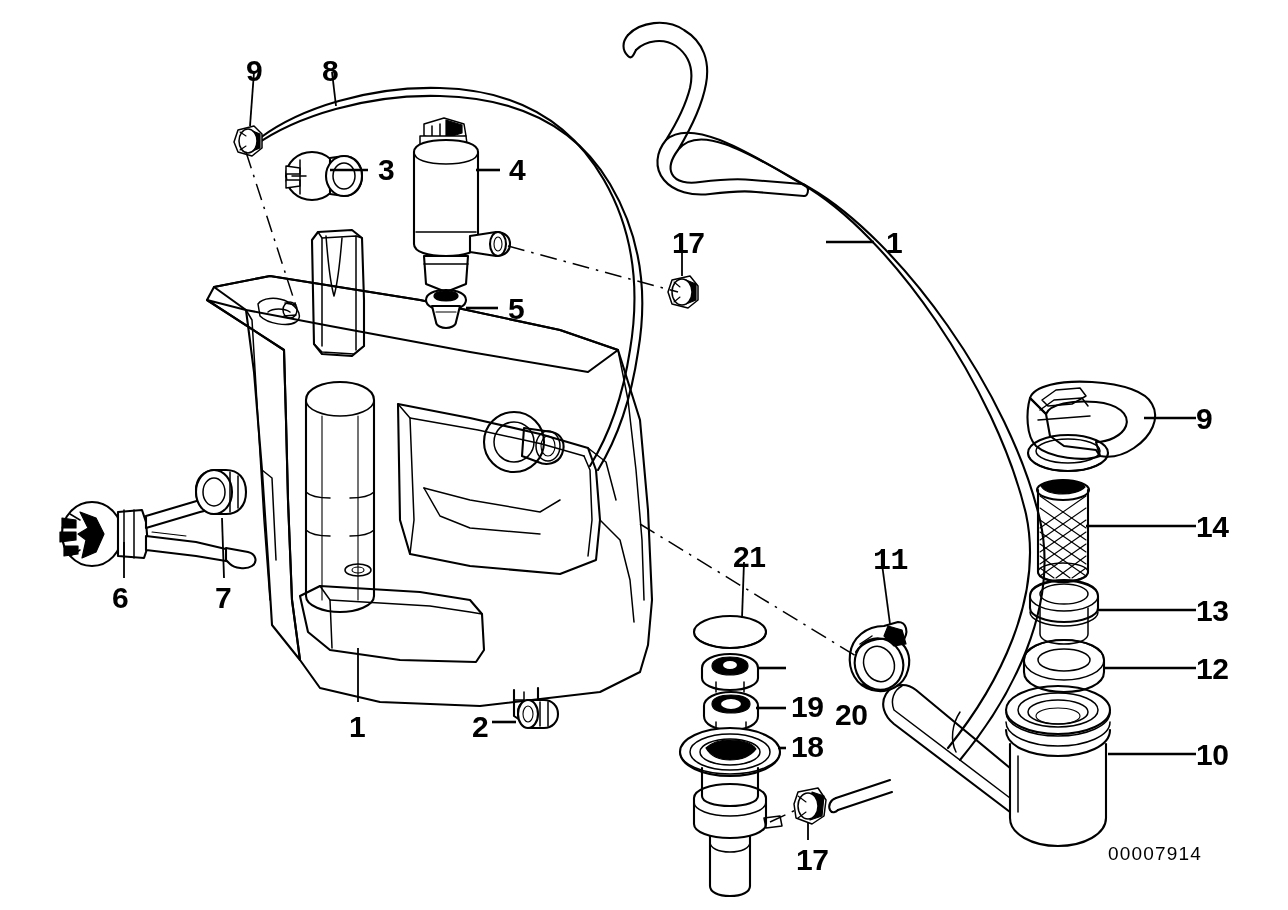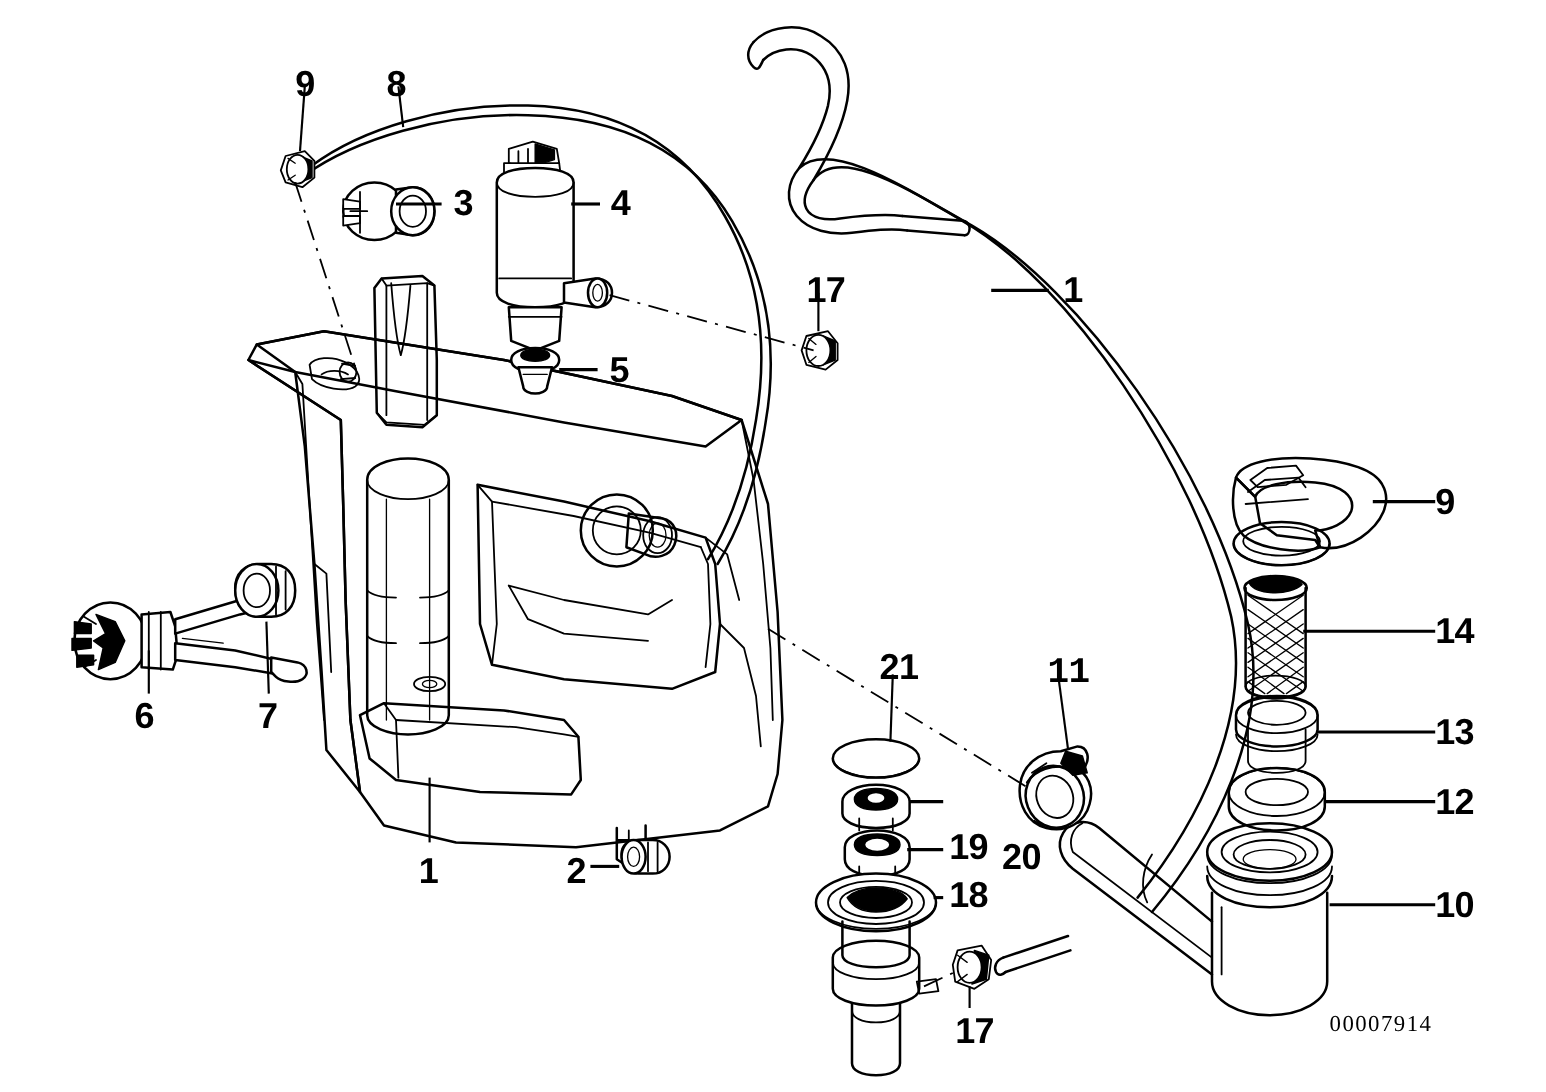--- a/index.html
+++ b/index.html
@@ -90,21 +90,21 @@
     font-family: "Liberation Sans", sans-serif;
     font-weight: bold;
     font-size: 30px;
     color: #000000;
     line-height: 1;
     white-space: nowrap;
     letter-spacing: -0.5px;
   }
   .diagram-id {
     position: absolute;
-    font-family: Liberation Serif, serif;
+    font-family: Liberation Sans, sans-serif;
     font-size: 19px;
     letter-spacing: 1.2px;
     color: #000000;
     white-space: nowrap;
     text-align: right;
   }
 </style>
 </head>
 <body>
 

